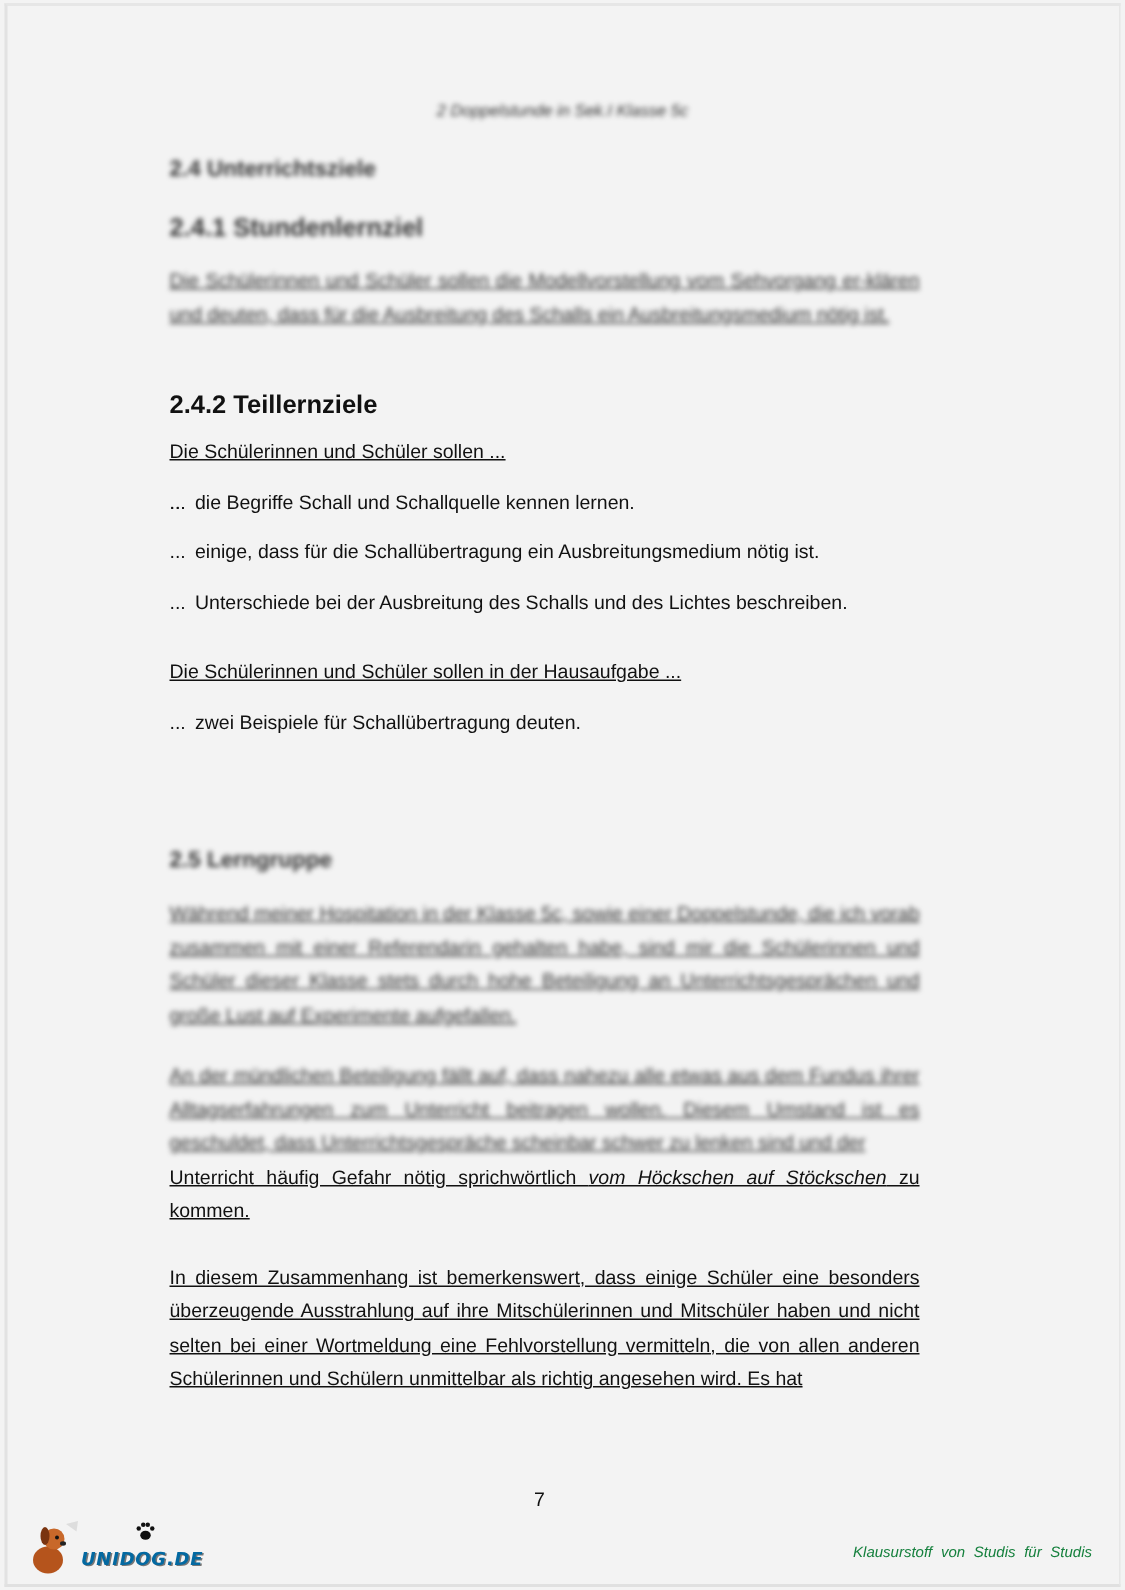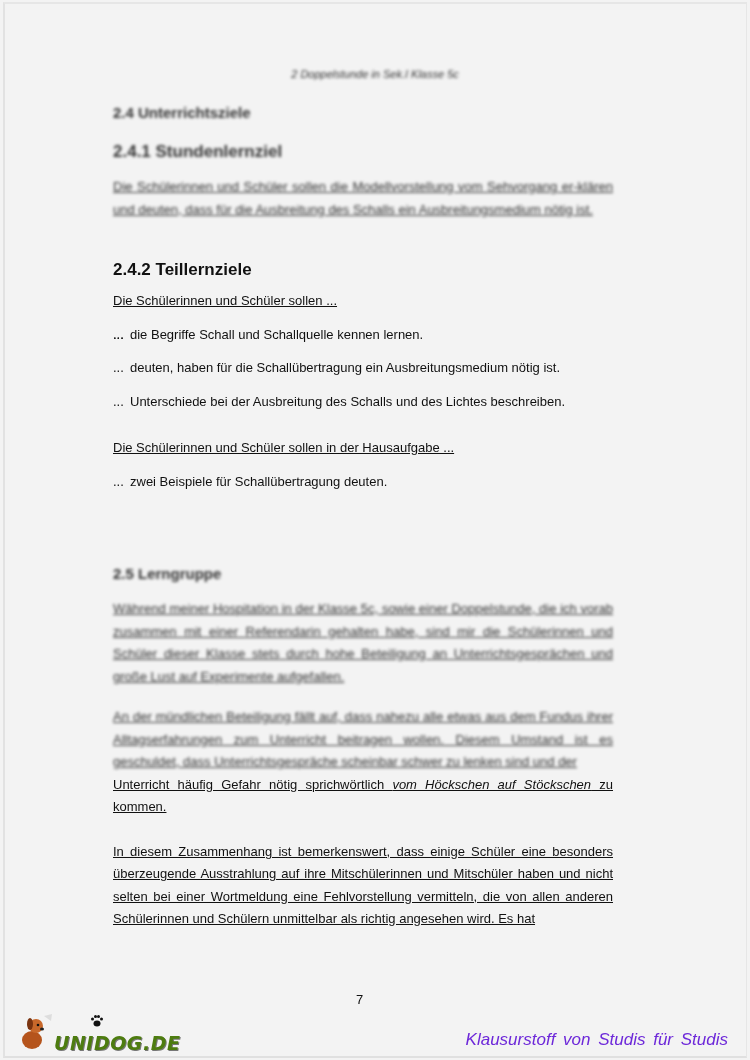--- a/index.html
+++ b/index.html
@@ -25,27 +25,27 @@
     h3 { margin: 0; font-size: 17px; font-weight: bold; }
     p { margin: 0; font-size: 13px; line-height: 22.5px; text-decoration: underline; }
     .justify { text-align: justify; }
     .item { position: relative; padding-left: 17px; font-size: 13px; line-height: 22.5px; }
     .item .dots { position: absolute; left: 0; top: 0; }
     .it { font-style: italic; }
     .footer-page { position: absolute; top: 992px; left: 356px; font-size: 13px; }
     .logo { position: absolute; left: 18px; top: 1012px; width: 140px; height: 40px; }
     .logo-text {
       position: absolute; left: 36px; top: 20px; font-weight: bold; font-style: italic;
-      font-size: 19px; letter-spacing: 0.5px; color: #4d7c0f;
+      font-size: 12px; letter-spacing: 0.5px; color: #0369a1;
       font-family: "DejaVu Sans", sans-serif;
       text-shadow: 1px 1px 0 #777;
     }
     .footer-tag {
-      position: absolute; right: 22px; top: 1030px; font-style: italic; font-size: 17px;
-      color: #6d28d9; word-spacing: 3px;
+      position: absolute; right: 22px; top: 1030px; font-style: italic; font-size: 10px;
+      color: #15803d; word-spacing: 3px;
     }
   </style>
 </head>
 <body>
 
 <div class="page-border"></div>
 
 <div class="running-header blur">2 Doppelstunde in Sek.I Klasse 5c</div>
 
 <div class="content" style="top:104px;">
@@ -62,21 +62,21 @@
   <p style="margin-top:10px;">Die Schülerinnen und Schüler sollen ...</p>
   <div style="margin-top:11px;" class="item">
     <span class="dots">...</span>
   </div>
   <div style="margin-top:11px;" class="item">
     <span class="dots">...</span>
     <span>die Begriffe Schall und Schallquelle kennen lernen.</span>
   </div>
   <div style="margin-top:11px;" class="item">
     <span class="dots">...</span>
-    <span>deuten, haben für die Schallübertragung ein Ausbreitungsmedium nötig ist.</span>
+    <span>einige, dass für die Schallübertragung ein Ausbreitungsmedium nötig ist.</span>
   </div>
   <div style="margin-top:11px;" class="item">
     <span class="dots">...</span>
     <span>Unterschiede bei der Ausbreitung des Schalls und des Lichtes beschreiben.</span>
   </div>
   <p style="margin-top:24px;">Die Schülerinnen und Schüler sollen in der Hausaufgabe ...</p>
   <div style="margin-top:11px;" class="item">
     <span class="dots">...</span>
     <span>zwei Beispiele für Schallübertragung deuten.</span>
   </div>

